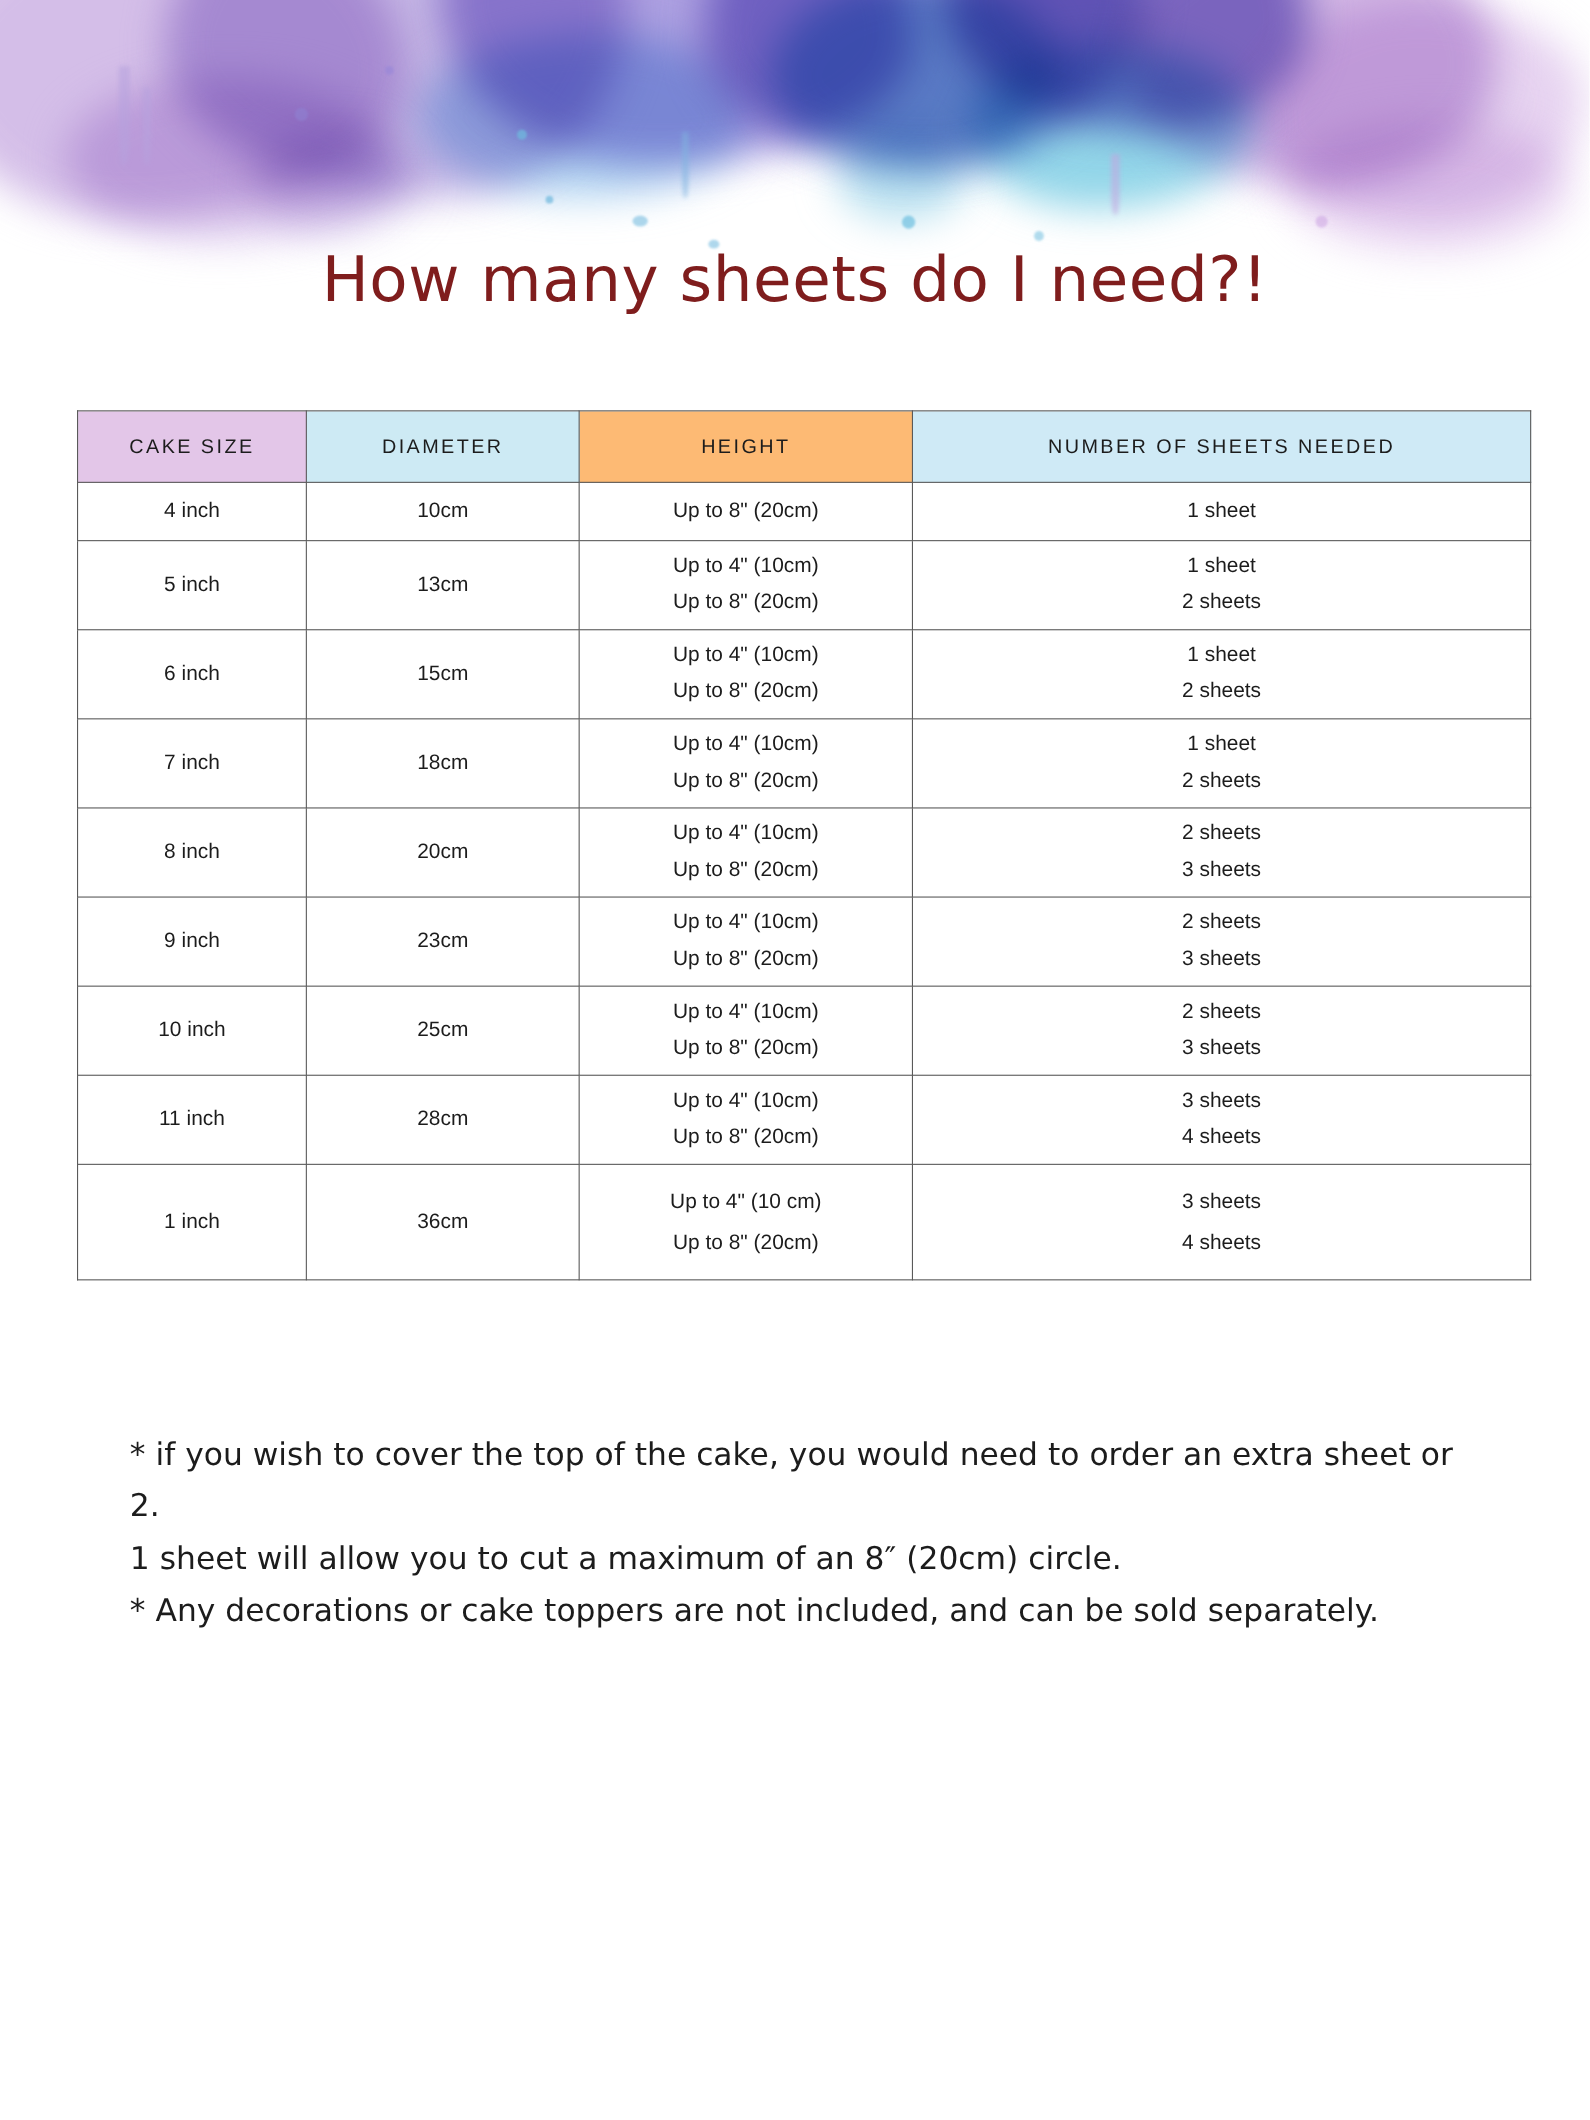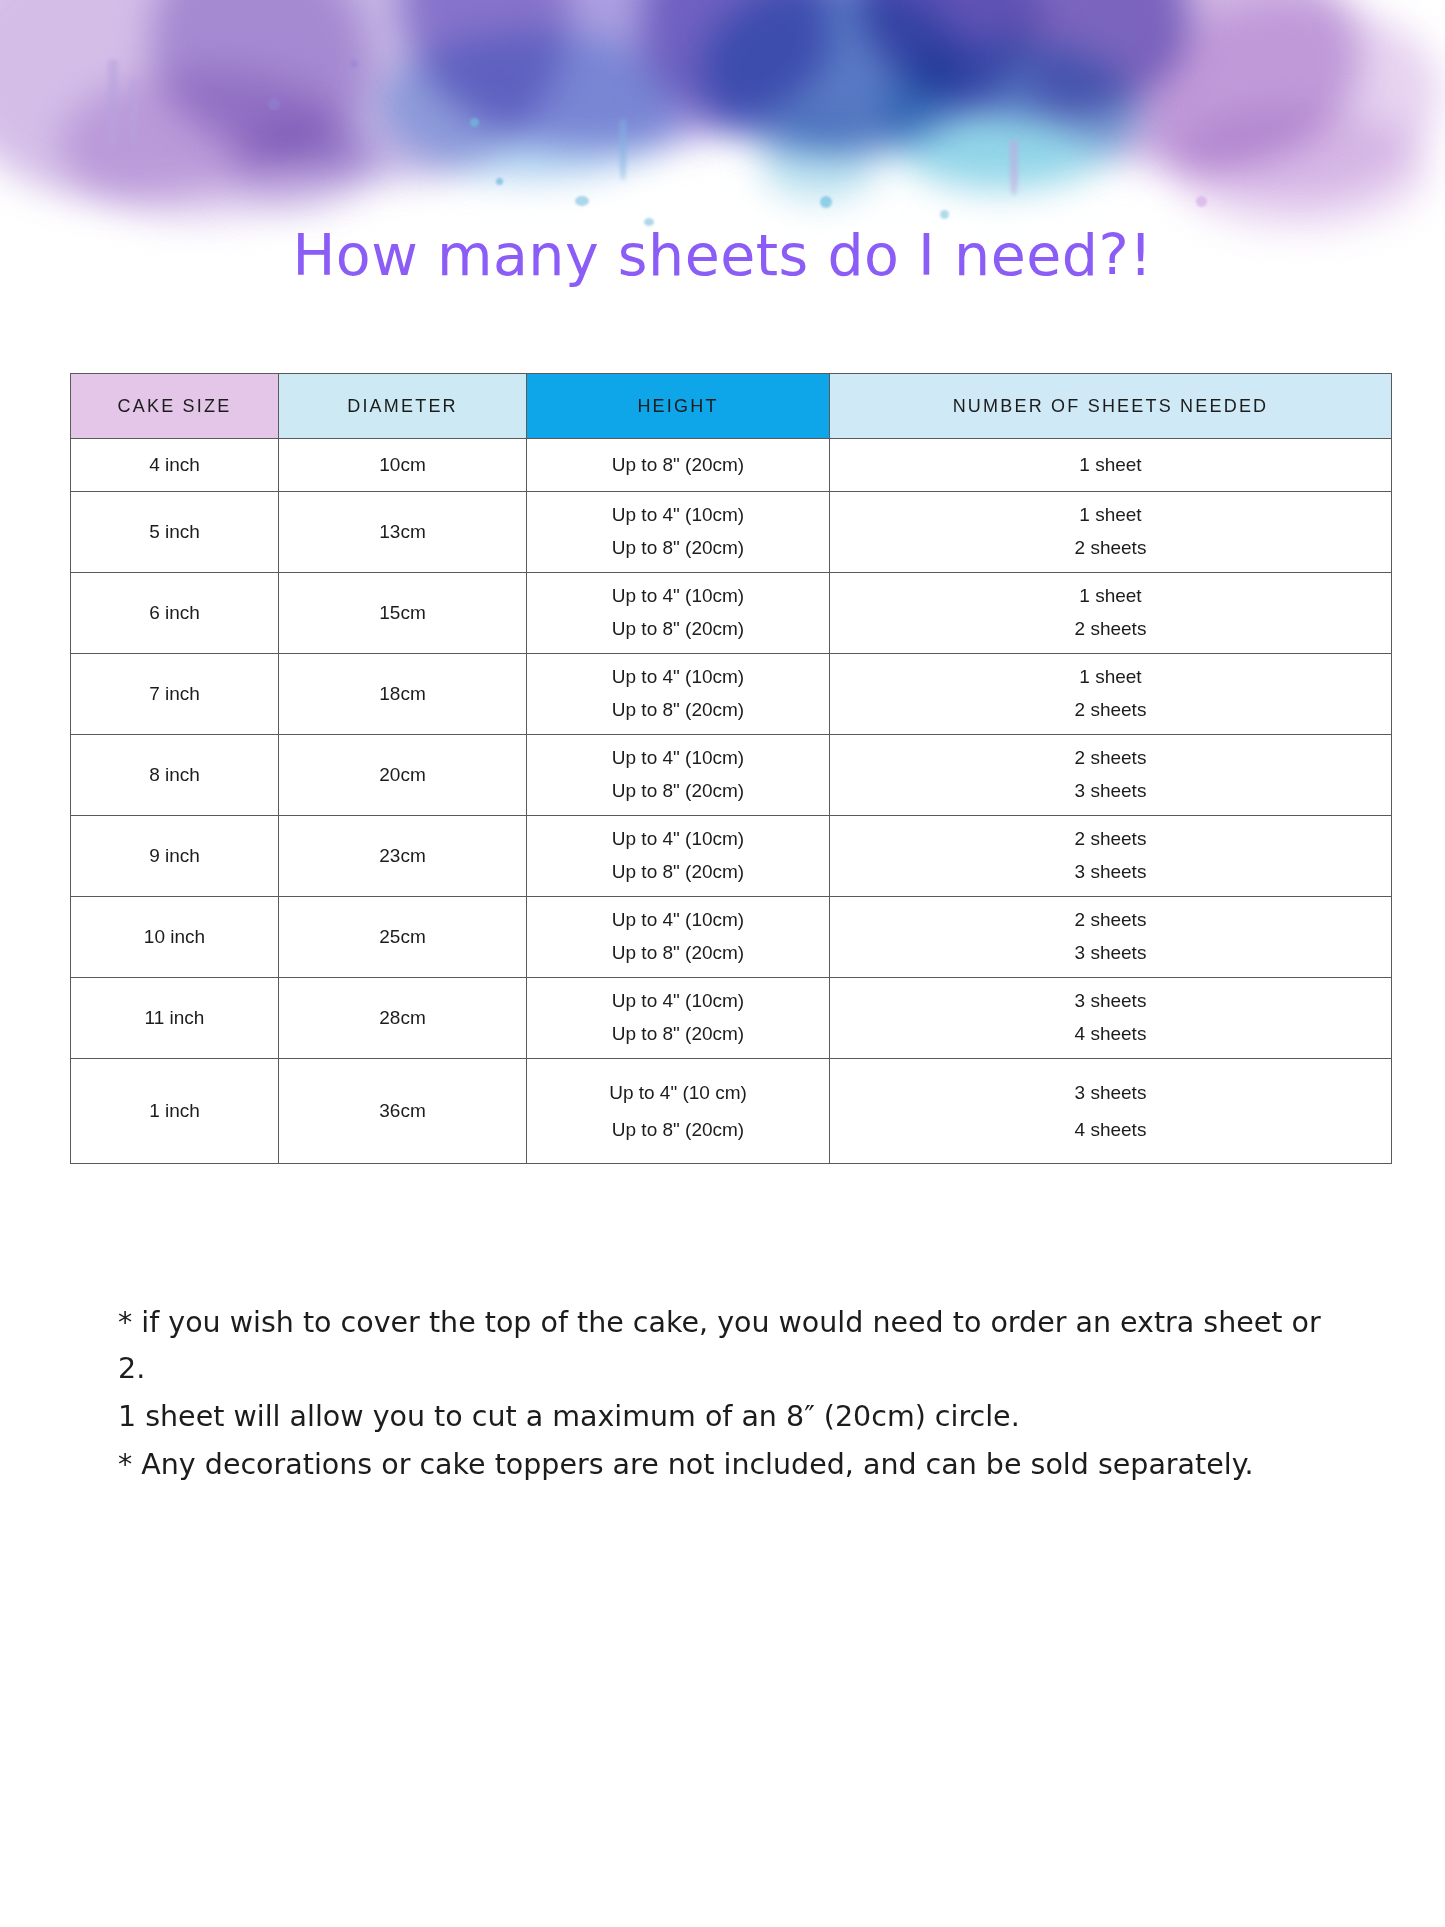--- a/index.html
+++ b/index.html
@@ -61,21 +61,21 @@
   
   .title {
     position: absolute;
     top: 222px;
     left: 0;
     width: 1445px;
     text-align: center;
     font-size: 57px;
     font-weight: 400;
     letter-spacing: 0.5px;
-    color: #8b5cf6;
+    color: #7f1d1d;
     font-family: "DejaVu Sans", sans-serif;
   }
 
   
   .table-wrap {
     position: absolute;
     left: 70px;
     top: 373px;
     width: 1322px;
   }
@@ -90,21 +90,21 @@
     color: #1c1c1c;
   }
   table.sheets thead th {
     height: 62px;
     font-size: 18px;
     font-weight: 400;
     letter-spacing: 2.2px;
   }
   th.h-cake { background: #e3c6e8; width: 205px; }
   th.h-diam { background: #cdeaf4; width: 245px; }
-  th.h-height { background: #0ea5e9; width: 300px; }
+  th.h-height { background: #fdba74; width: 300px; }
   th.h-sheets { background: #cfeaf6; }
 
   table.sheets td {
     font-size: 19px;
     font-weight: 400;
     padding: 0;
   }
   td.size, td.diam {
     font-size: 19px;
     margin-left: 26px;

